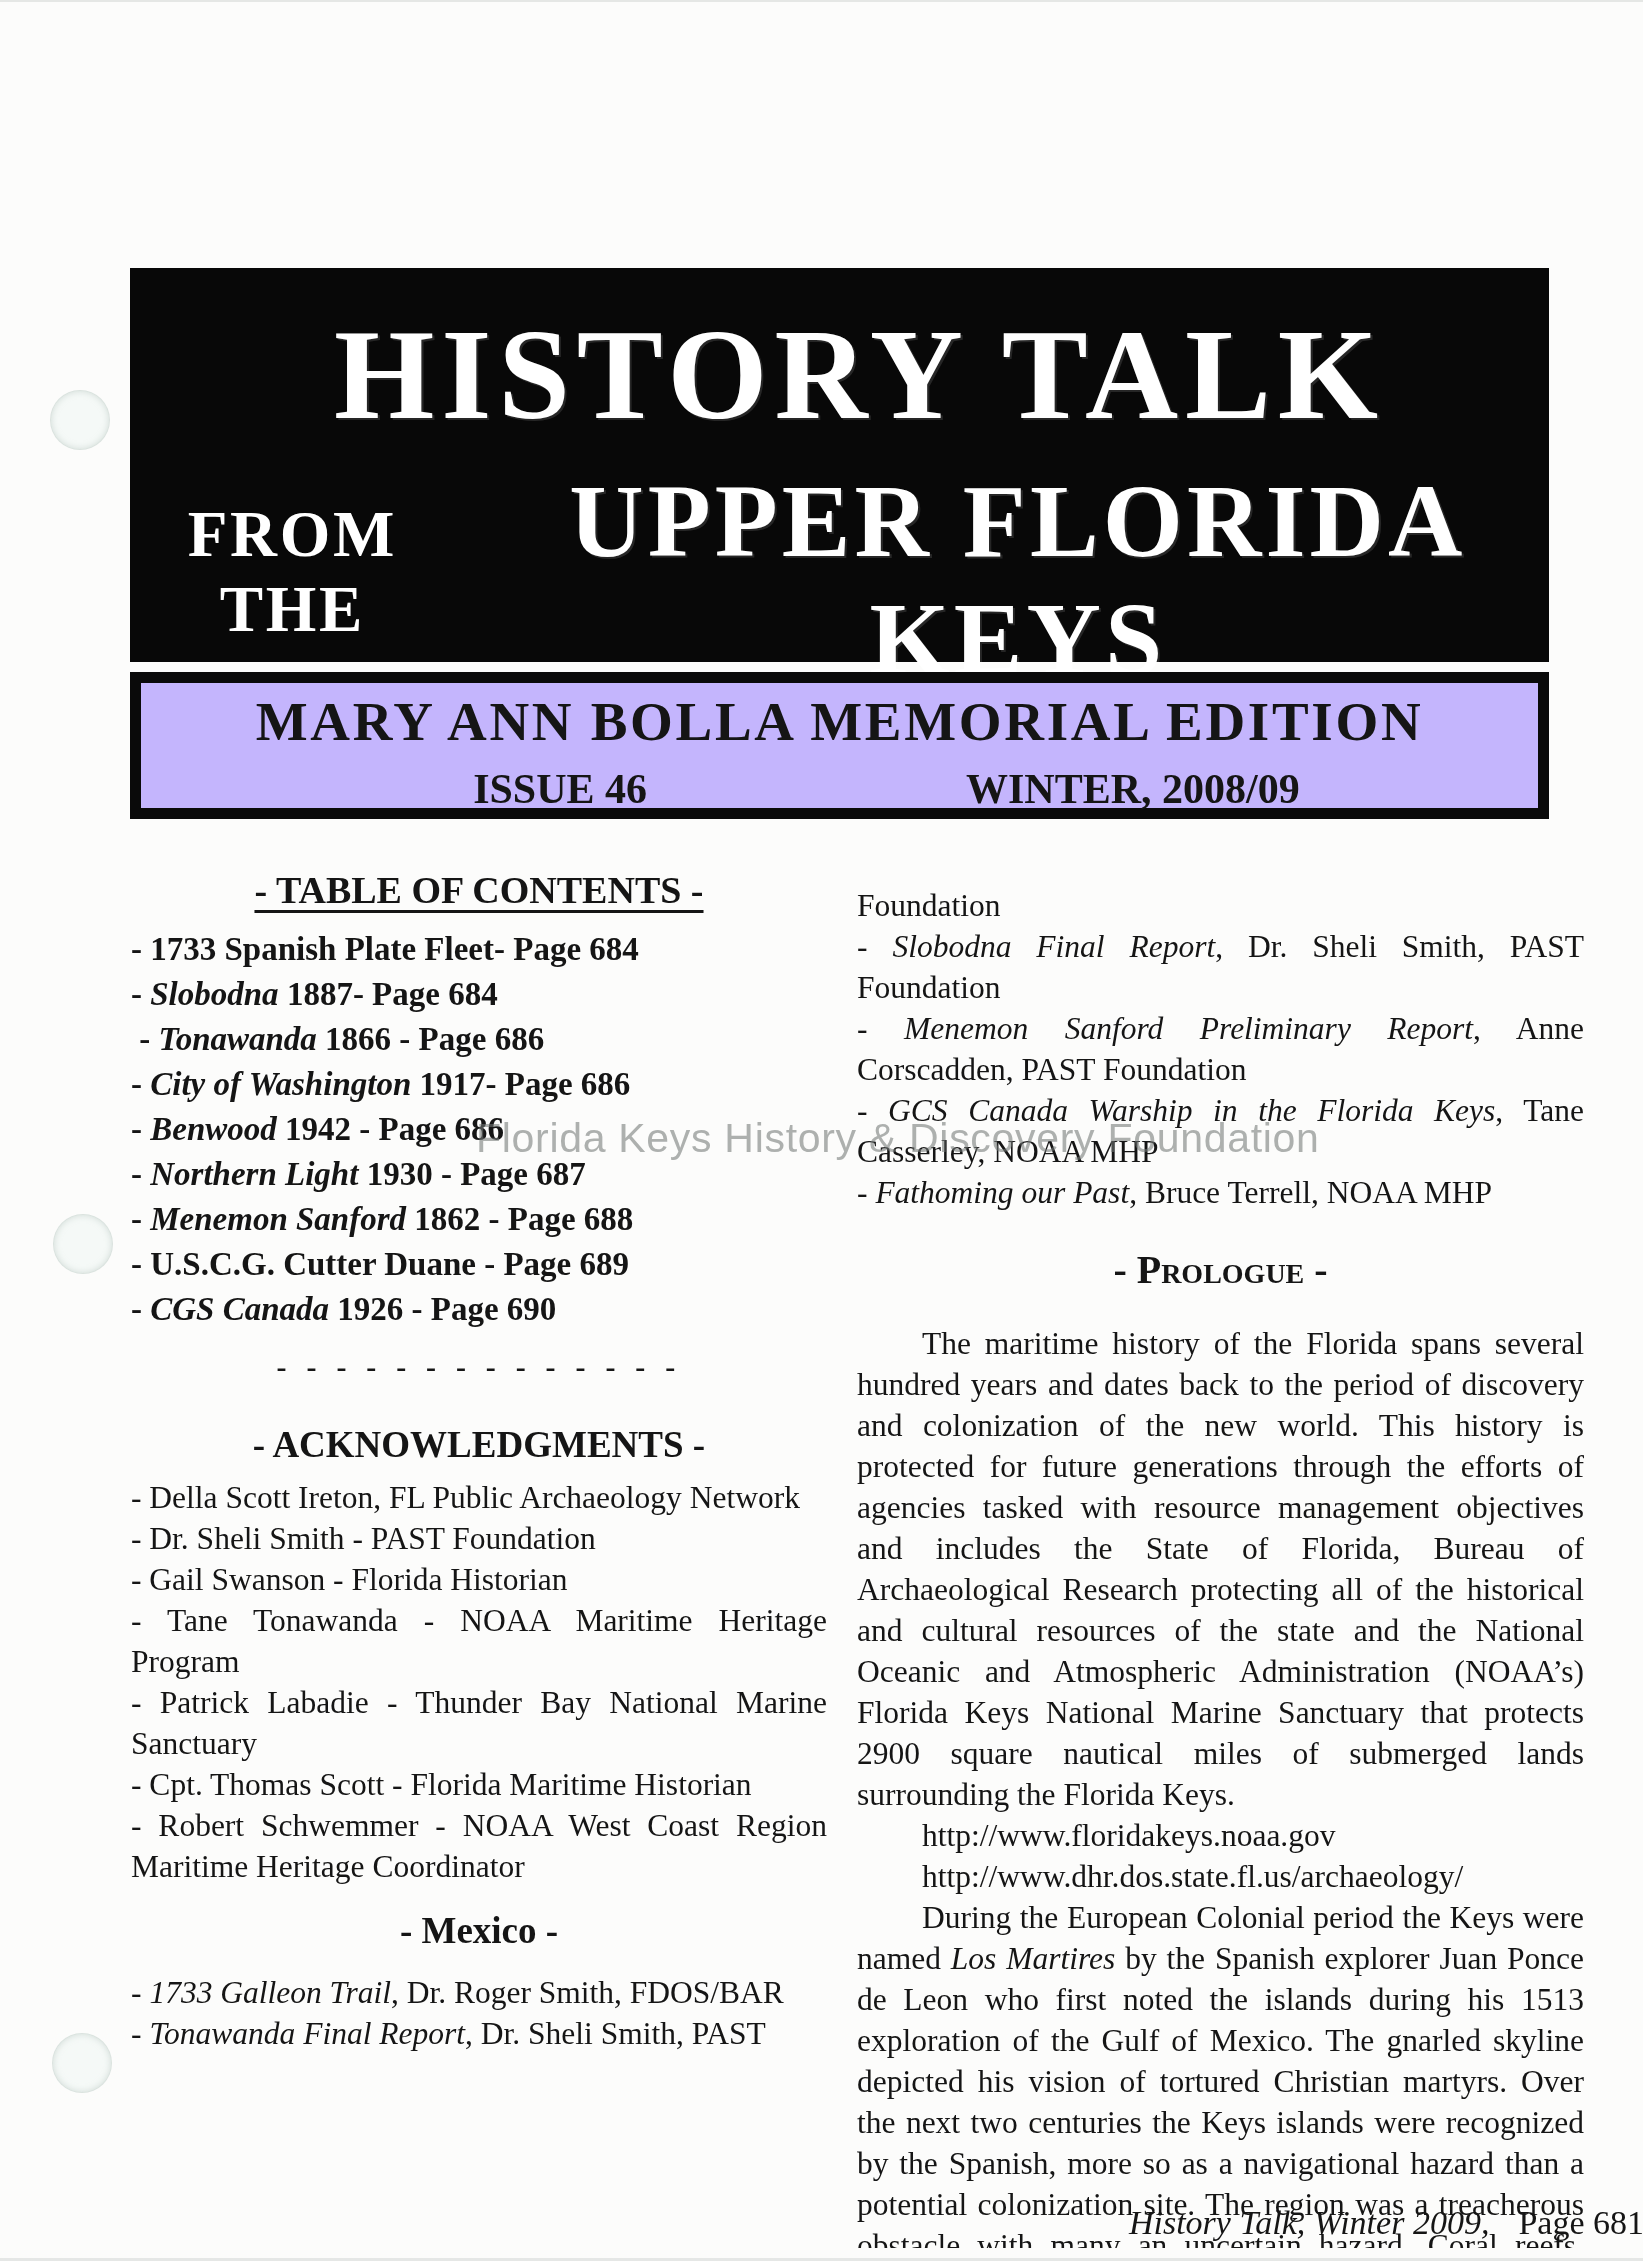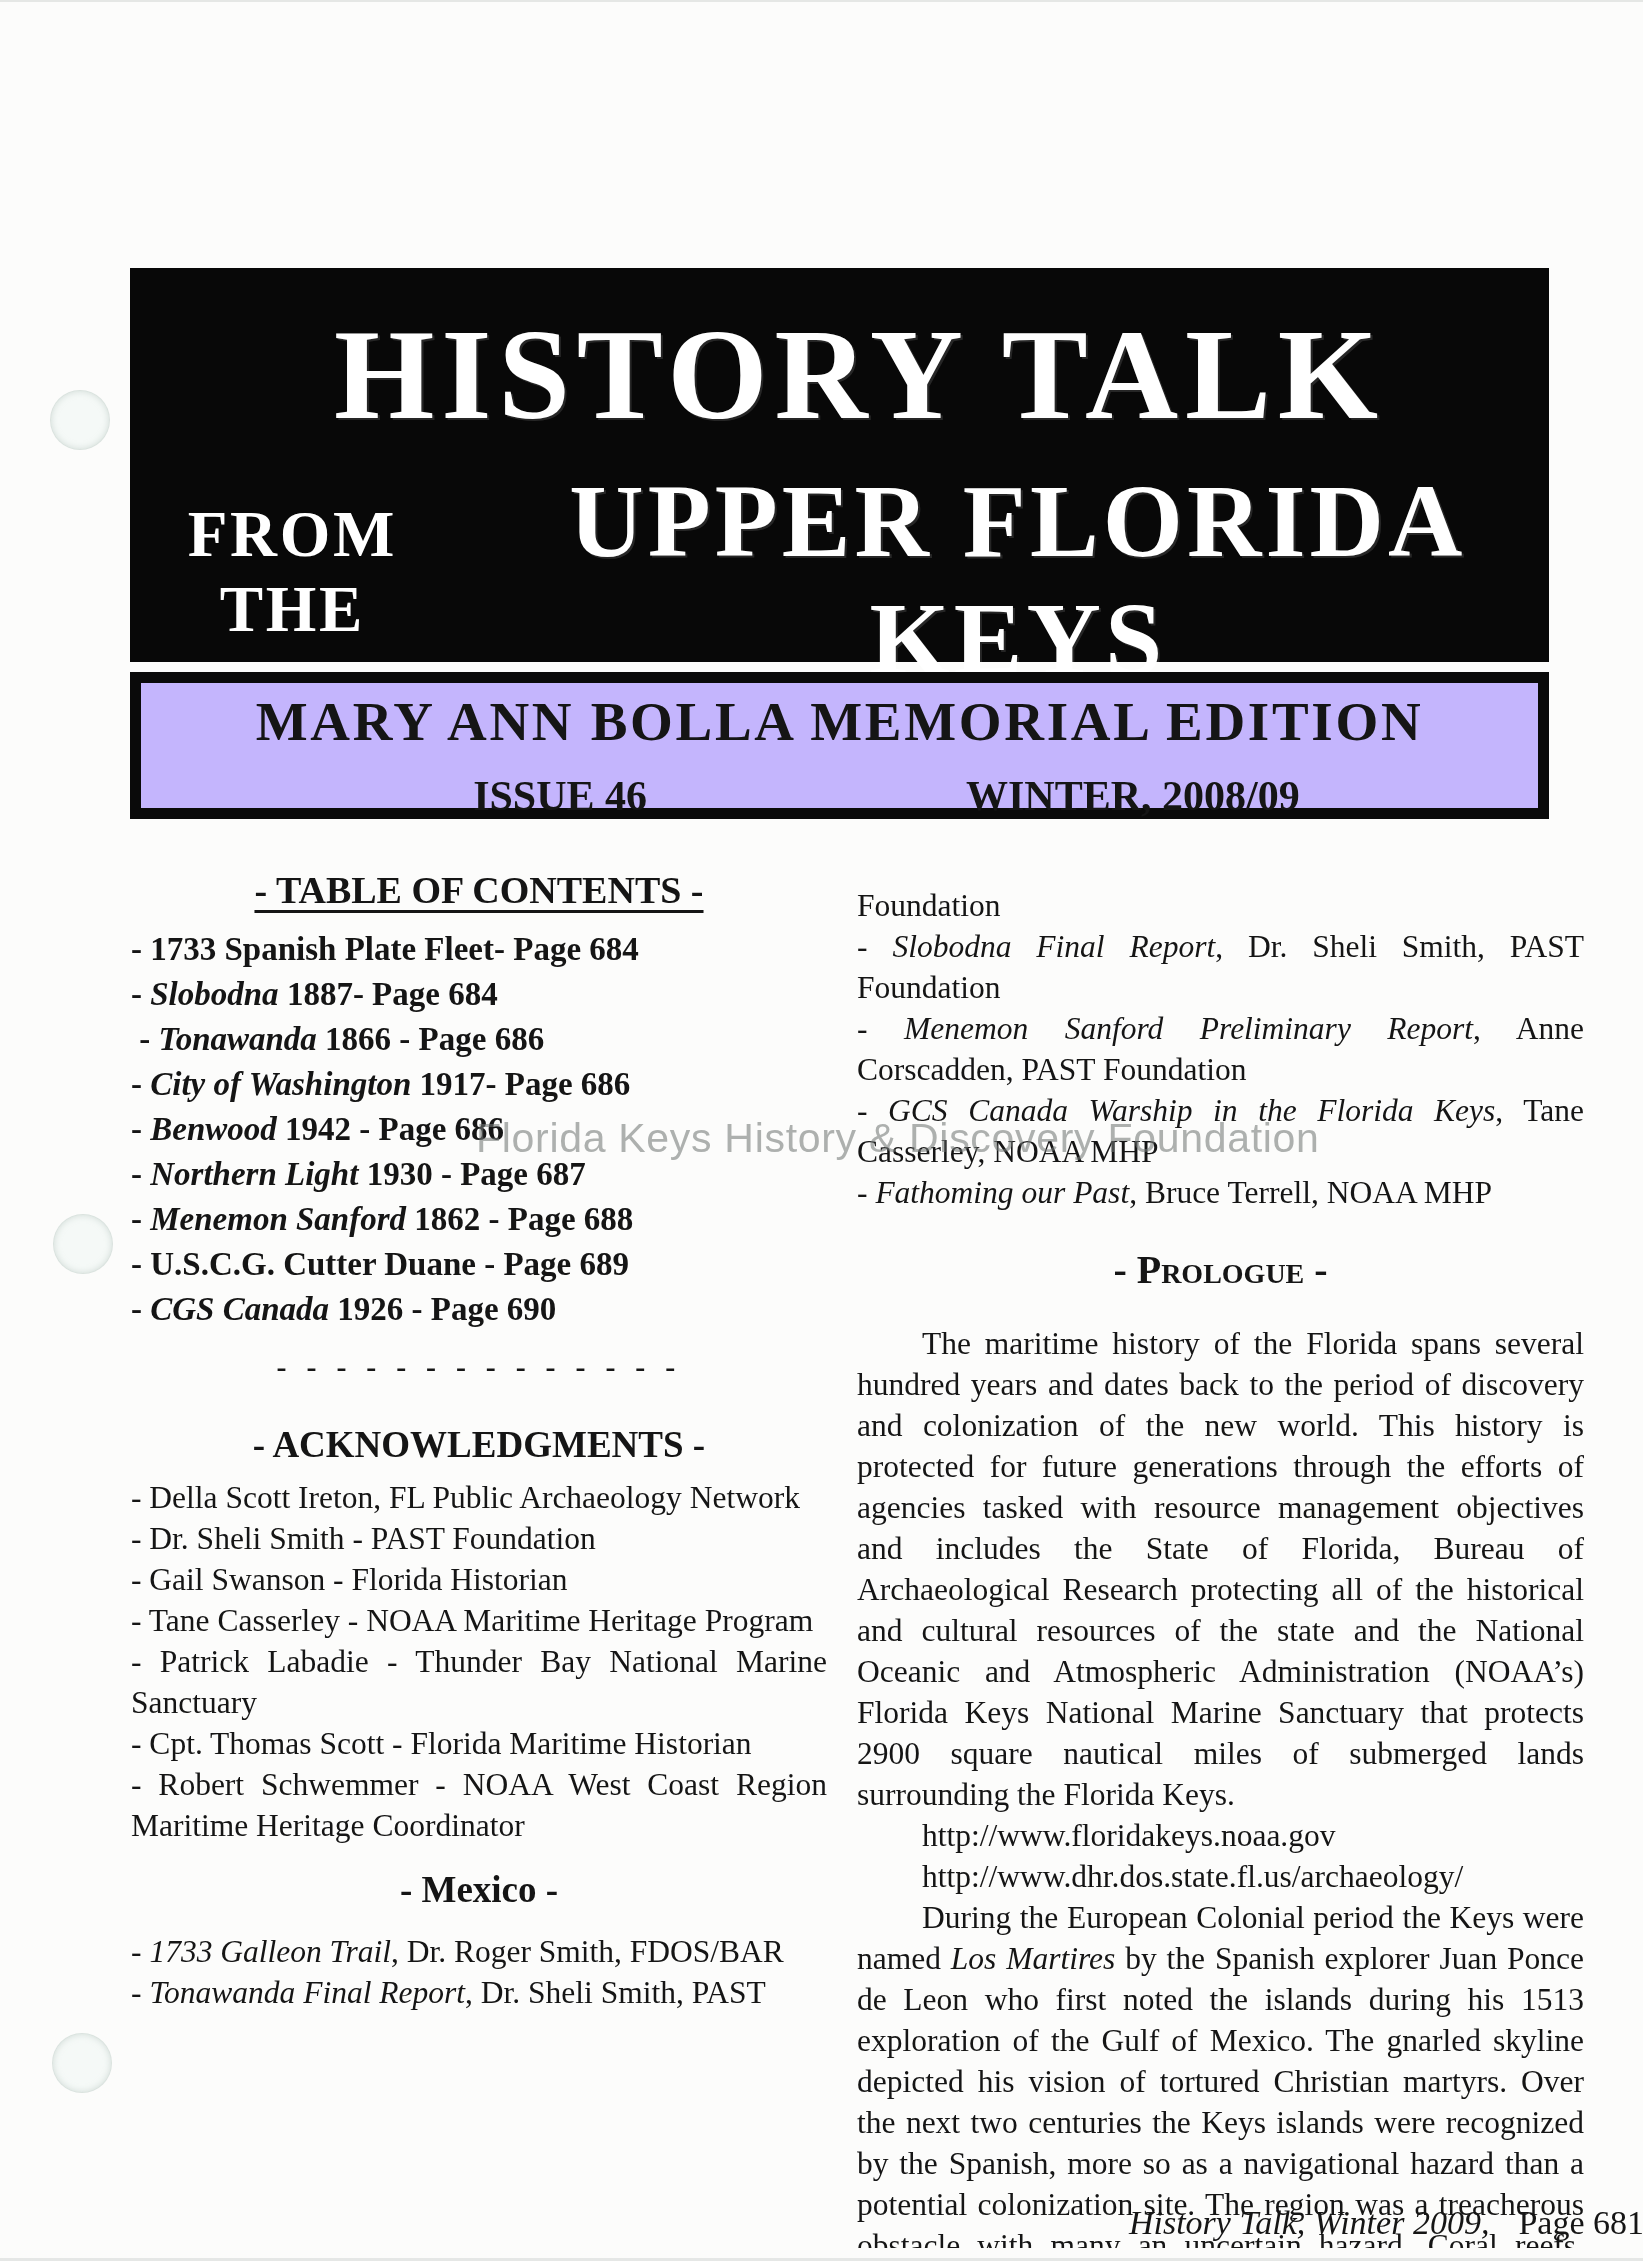--- a/index.html
+++ b/index.html
@@ -28,21 +28,21 @@
   }
   .banner-subtitle { margin-top:23px; display:flex; justify-content:center; align-items:baseline; gap:32px; }
   .sub-small { font-size:65px; font-weight:bold; letter-spacing:2.7px; }
   .sub-big   { font-size:103px; font-weight:bold; letter-spacing:4.1px; text-shadow:2.1px 2.1px 0 rgba(255,255,255,0.12); }
 
   .edition-box {
     position:absolute; left:130px; top:672px; width:1397px; height:125px;
     background:#c4b5fd; border:11px solid #0a0a0a; text-align:center;
   }
   .edition-title { margin-top:11px; font-size:55px; font-weight:bold; letter-spacing:2.7px; line-height:1; }
-  .edition-row { position:relative; height:55px; margin-top:23px; font-size:42px; font-weight:bold; }
+  .edition-row { position:relative; height:55px; margin-top:16px; font-size:42px; font-weight:bold; }
   .edition-issue  { position:absolute; left:30%; transform:translateX(-50%); }
   .edition-season { position:absolute; left:71%; transform:translateX(-50%); }
 
   
   .col { position:absolute; overflow:hidden; font-size:31.5px; line-height:41px; }
   .col-left  { left:131px;  top:868px; width:696px; height:1342px; }
   .col-right { left:857px; top:885px; width:727px; height:1363px; }
 
   .toc-heading {
     text-align:center; font-size:38px; font-weight:bold; line-height:1.2;
@@ -112,21 +112,21 @@
         <div class="li"><span>- </span><em>Menemon Sanford</em><span> 1862 - Page 688</span></div>
         <div class="li">- U.S.C.G. Cutter Duane - Page 689</div>
         <div class="li"><span>- </span><em>CGS Canada</em><span> 1926 - Page 690</span></div>
       </div>
     <div class="dashed">- - - - - - - - - - - - - -</div>
     <div class="ack-heading">- ACKNOWLEDGMENTS  -</div>
     <div class="just">
         <div class="li">- Della Scott Ireton, FL Public Archaeology Network</div>
         <div class="li">- Dr. Sheli Smith - PAST Foundation</div>
         <div class="li">- Gail Swanson - Florida Historian</div>
-        <div class="li">- Tane Casserley - NOAA Maritime Heritage Program</div>
+        <div class="li">- Tane Tonawanda - NOAA Maritime Heritage Program</div>
         <div class="li">- Patrick Labadie - Thunder Bay National Marine Sanctuary</div>
         <div class="li">- Cpt. Thomas Scott - Florida Maritime Historian</div>
         <div class="li">- Robert Schwemmer - NOAA West Coast Region Maritime Heritage Coordinator</div>
       </div>
     <div class="src-heading">- Mexico -</div>
     <div class="just">
         <div class="li"><span>- </span><em>1733 Galleon Trail</em><span>, Dr. Roger Smith, FDOS/BAR</span></div>
         <div class="li"><span>- </span><em>Tonawanda Final Report</em><span>, Dr. Sheli Smith, PAST</span></div>
       </div>
   </div>

